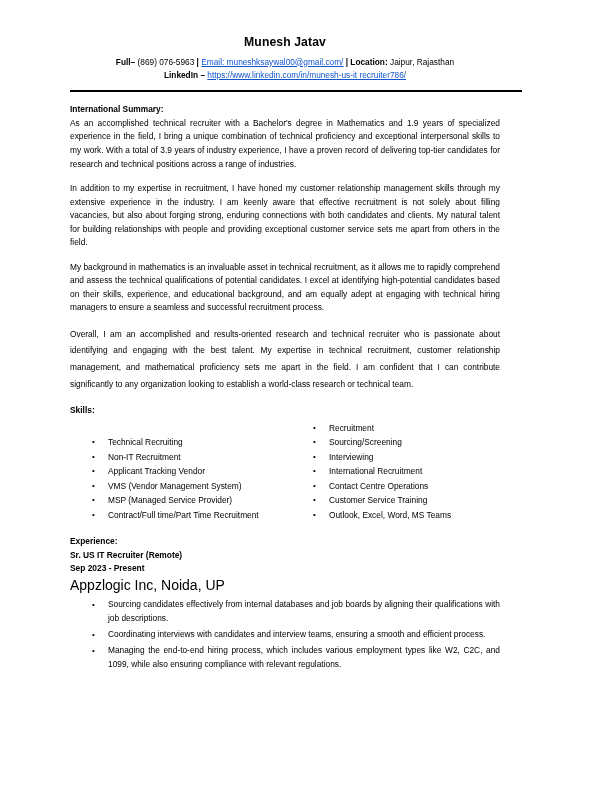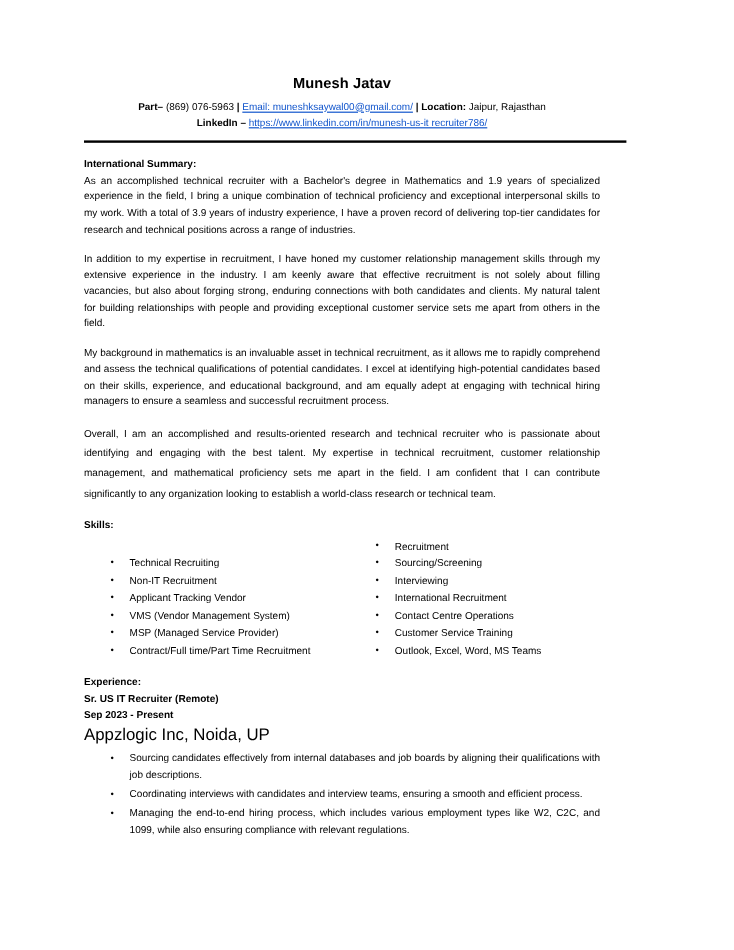--- a/index.html
+++ b/index.html
@@ -12,21 +12,21 @@
     height: 792px;
     font-family: "Liberation Sans", sans-serif;
     color: #000000;
     overflow: hidden;
     position: relative;
   }
   .page {
     width: 568px;
     height: 792px;
     box-sizing: border-box;
-    padding: 62px 68px 0 70px;
+    padding: 35px 68px 0 70px;
     position: relative;
   }
 
   
   .name {
     text-align: center;
     font-weight: bold;
     font-size: 12.2px;
     letter-spacing: .1px;
     margin: 0 0 6px 0;
@@ -152,21 +152,21 @@
 </style>
 </head>
 <body>
 
 <div class="page">
 
   <div>
     <div class="name">Munesh Jatav</div>
 
     <div class="contact-line">
-      <span class="b">Part</span><span class="b">–</span>
+      <span class="b">Full</span><span class="b">–</span>
       <span>(869) 076-5963</span>
       <span class="sep">|</span>
       <a class="link" href="#">Email: muneshksaywal00@gmail.com/</a>
       <span class="sep">|</span>
       <span class="b">Location:</span>
       <span>Jaipur, Rajasthan</span>
     </div>
 
     <div class="contact-line">
       <span class="b">LinkedIn</span>

